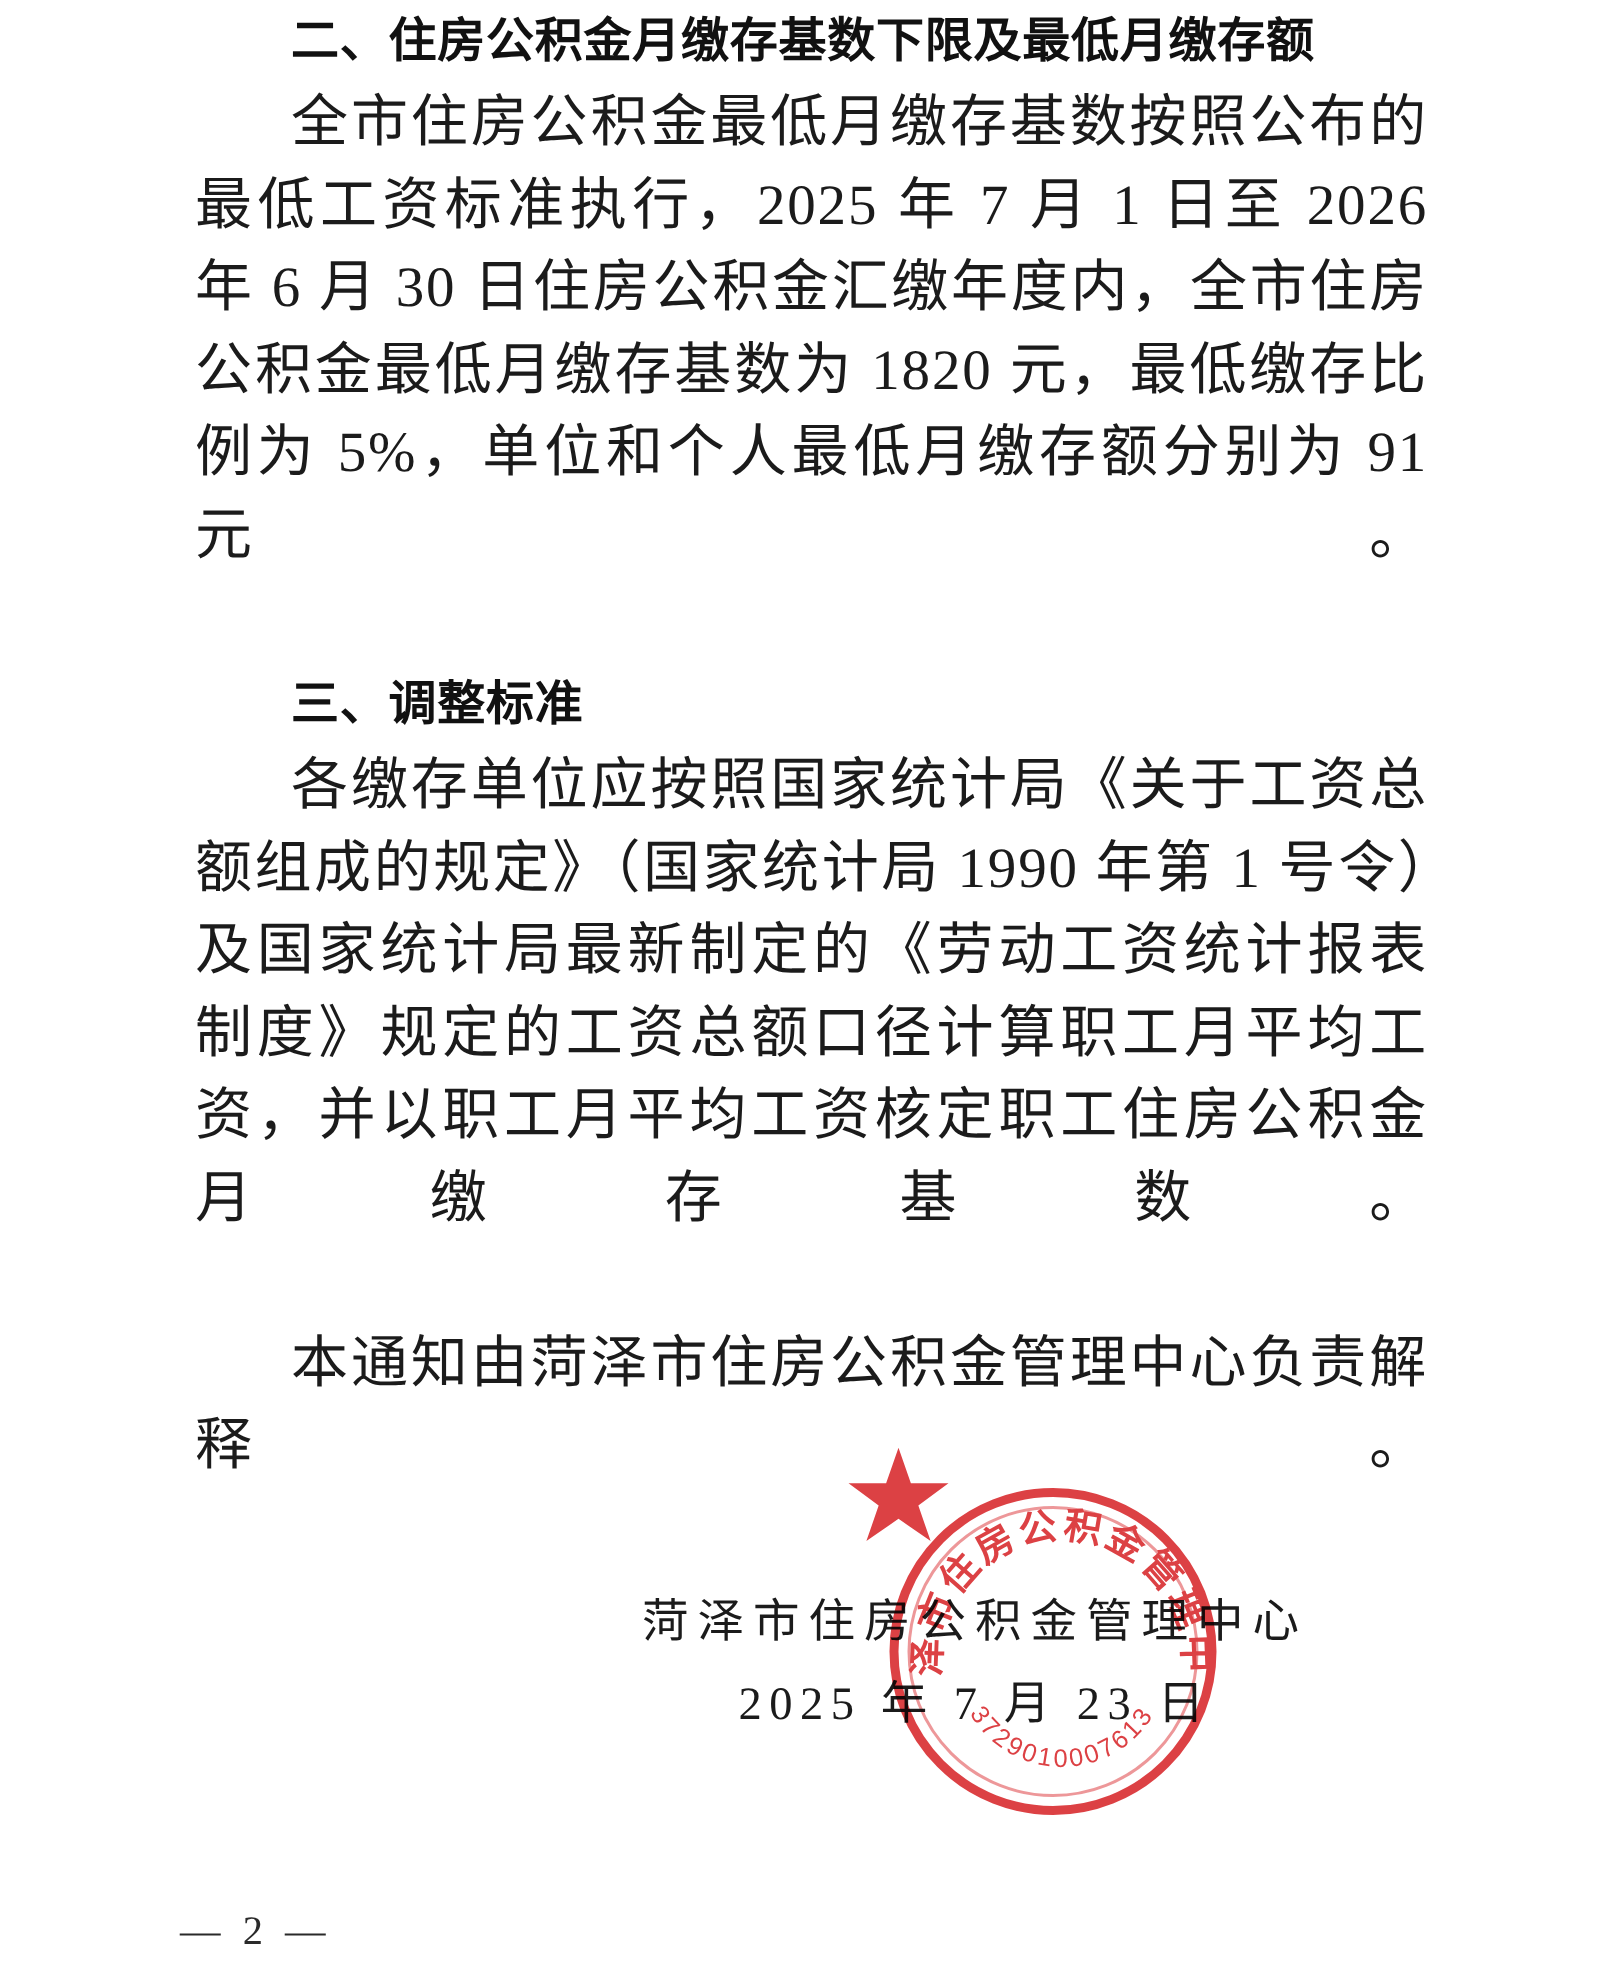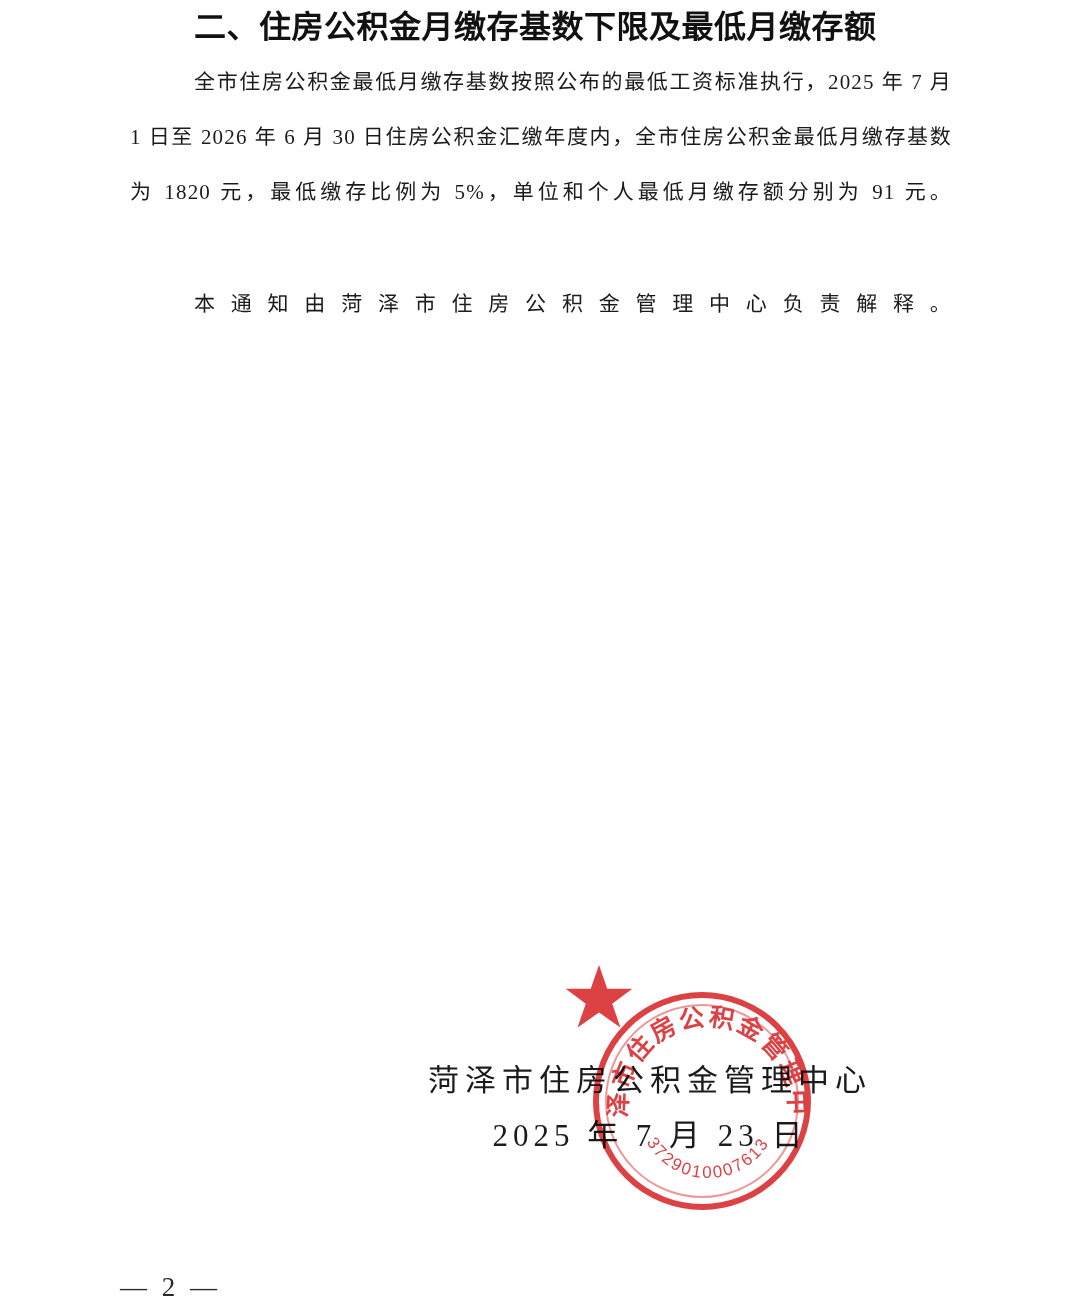--- a/index.html
+++ b/index.html
@@ -32,21 +32,21 @@
     letter-spacing: 0.5px;
     line-height: 55px;
     text-indent: 64px;
     color: #111111;
     margin: 0;
     white-space: nowrap;
   }
 
   .para {
     font-family: "Liberation Serif", "DejaVu Serif", serif;
-    font-size: 21px;
+    font-size: 38px;
     line-height: 55px;
     text-indent: 64px;
     text-align: justify;
     text-justify: inter-ideograph;
     margin: 0;
     color: #1b1b1b;
     letter-spacing: 1.2px;
   }
   .para::after {
     content: "";
@@ -124,21 +124,23 @@
 <div id="page">
 
   <div class="doc-body">
 
     <h2 class="section-heading">二、住房公积金月缴存基数下限及最低月缴存额</h2>
 
     <p class="para">全市住房公积金最低月缴存基数按照公布的最低工资标准执行，2025 年 7 月 1 日至 2026 年 6 月 30 日住房公积金汇缴年度内，全市住房公积金最低月缴存基数为 1820 元，最低缴存比例为 5%，单位和个人最低月缴存额分别为 91 元。</p>
 
     <div class="gap-sm"></div>
 
+    <h2 class="section-heading">三、调整标准</h2>
 
+    <p class="para">各缴存单位应按照国家统计局《关于工资总额组成的规定》（国家统计局 1990 年第 1 号令）及国家统计局最新制定的《劳动工资统计报表制度》规定的工资总额口径计算职工月平均工资，并以职工月平均工资核定职工住房公积金月缴存基数。</p>
 
 
 
     <p class="para">本通知由菏泽市住房公积金管理中心负责解释。</p>
 
   </div>
 
   <div class="signature" id="sig-org">菏泽市住房公积金管理中心</div>
 
   <div class="signature" id="sig-date">2025 年 7 月 23 日</div>

